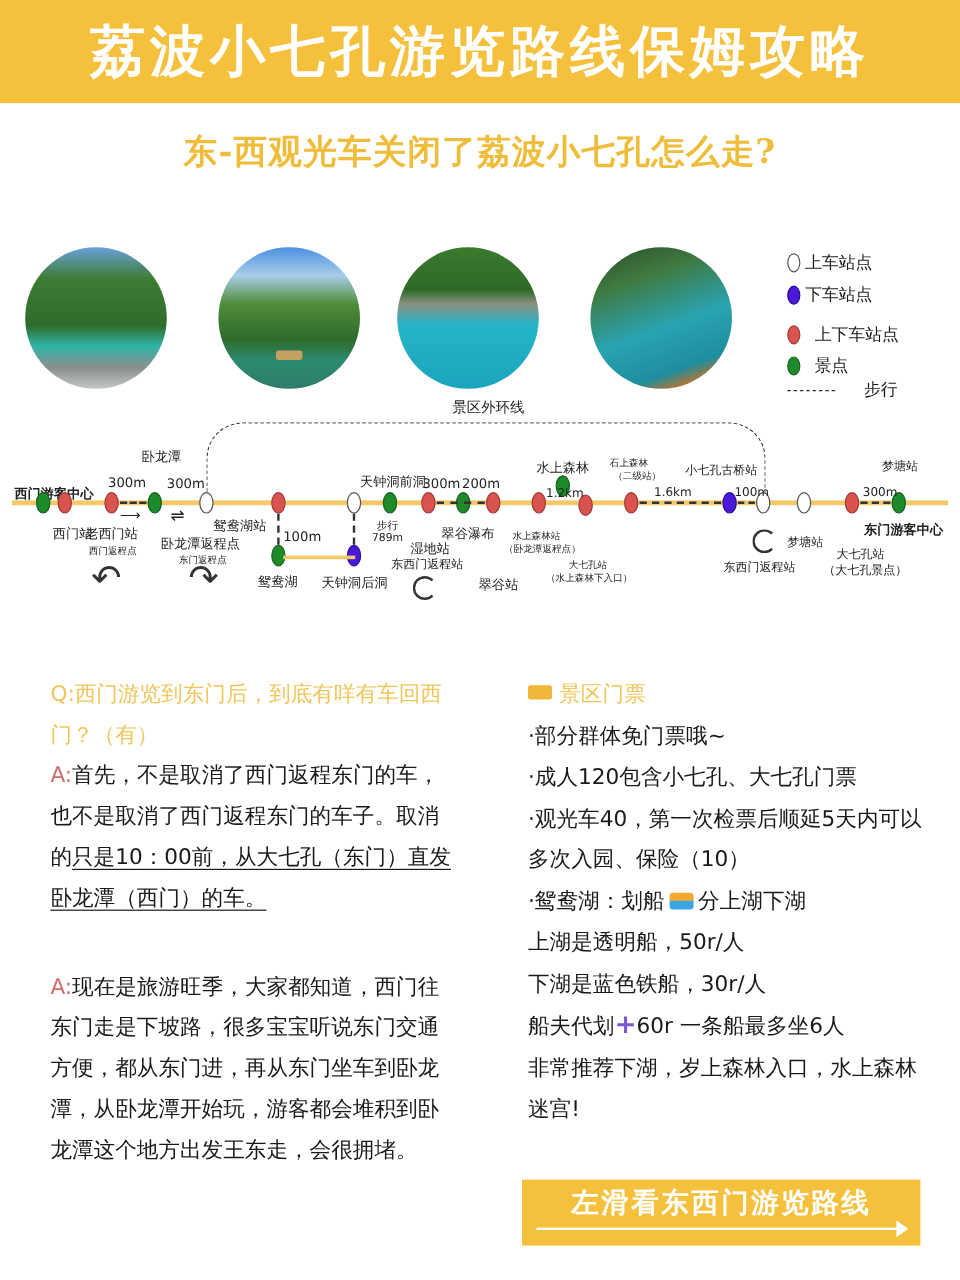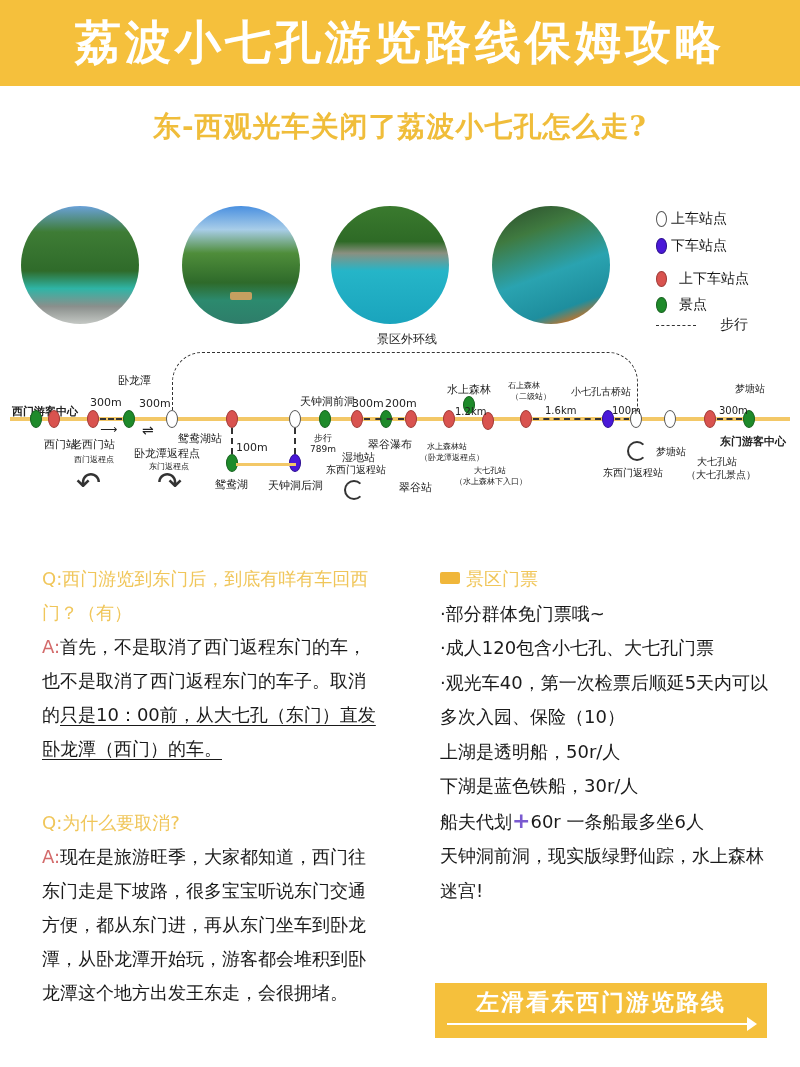--- a/index.html
+++ b/index.html
@@ -178,32 +178,32 @@
   <div class="uturn" style="left:76px;top:138px;">↶</div>
   <div class="uturn" style="left:157px;top:138px;">↷</div>
   <div class="cycle" style="left:344px;top:150px;"></div>
   <div class="cycle" style="left:627px;top:111px;"></div>
 </div>
 
 <div class="col-left">
   <p class="q">Q:西门游览到东门后，到底有咩有车回西门？（有）</p>
   <p><span class="a-prefix">A:</span><span>首先，不是取消了西门返程东门的车，也不是取消了西门返程东门的车子。取消的</span><span class="u">只是10：00前，从大七孔（东门）直发卧龙潭（西门）的车。</span></p>
   <div class="gap"></div>
-  <p class="q">Q:为什么要取消?</p>
   <p><span class="a-prefix">A:</span><span>现在是旅游旺季，大家都知道，西门往东门走是下坡路，很多宝宝听说东门交通方便，都从东门进，再从东门坐车到卧龙潭，从卧龙潭开始玩，游客都会堆积到卧龙潭这个地方出发王东走，会很拥堵。</span></p>
 </div>
 
 <div class="col-right">
   <p><span class="ticket-icon"></span><span class="h-tickets">景区门票</span></p>
   <p>·部分群体免门票哦~</p>
   <p>·成人120包含小七孔、大七孔门票</p>
   <p>·观光车40，第一次检票后顺延5天内可以多次入园、保险（10）</p>
+  <p><span>·鸳鸯湖：划船</span><span class="rowing"></span><span>分上湖下湖</span></p>
   <p>上湖是透明船，50r/人</p>
   <p>下湖是蓝色铁船，30r/人</p>
   <p><span>船夫代划</span><span class="plus">+</span><span>60r 一条船最多坐6人</span></p>
-  <p>天钟洞前洞，现实版绿野仙踪，水上森林迷宫!</p>
+  <p>非常推荐下湖，岁上森林入口，水上森林迷宫!</p>
 </div>
 
 <div class="cta">
   <div class="cta-text">左滑看东西门游览路线</div>
   <div class="cta-arrow"></div>
   <div class="cta-arrow-head"></div>
 </div>
 
 </body></html>

